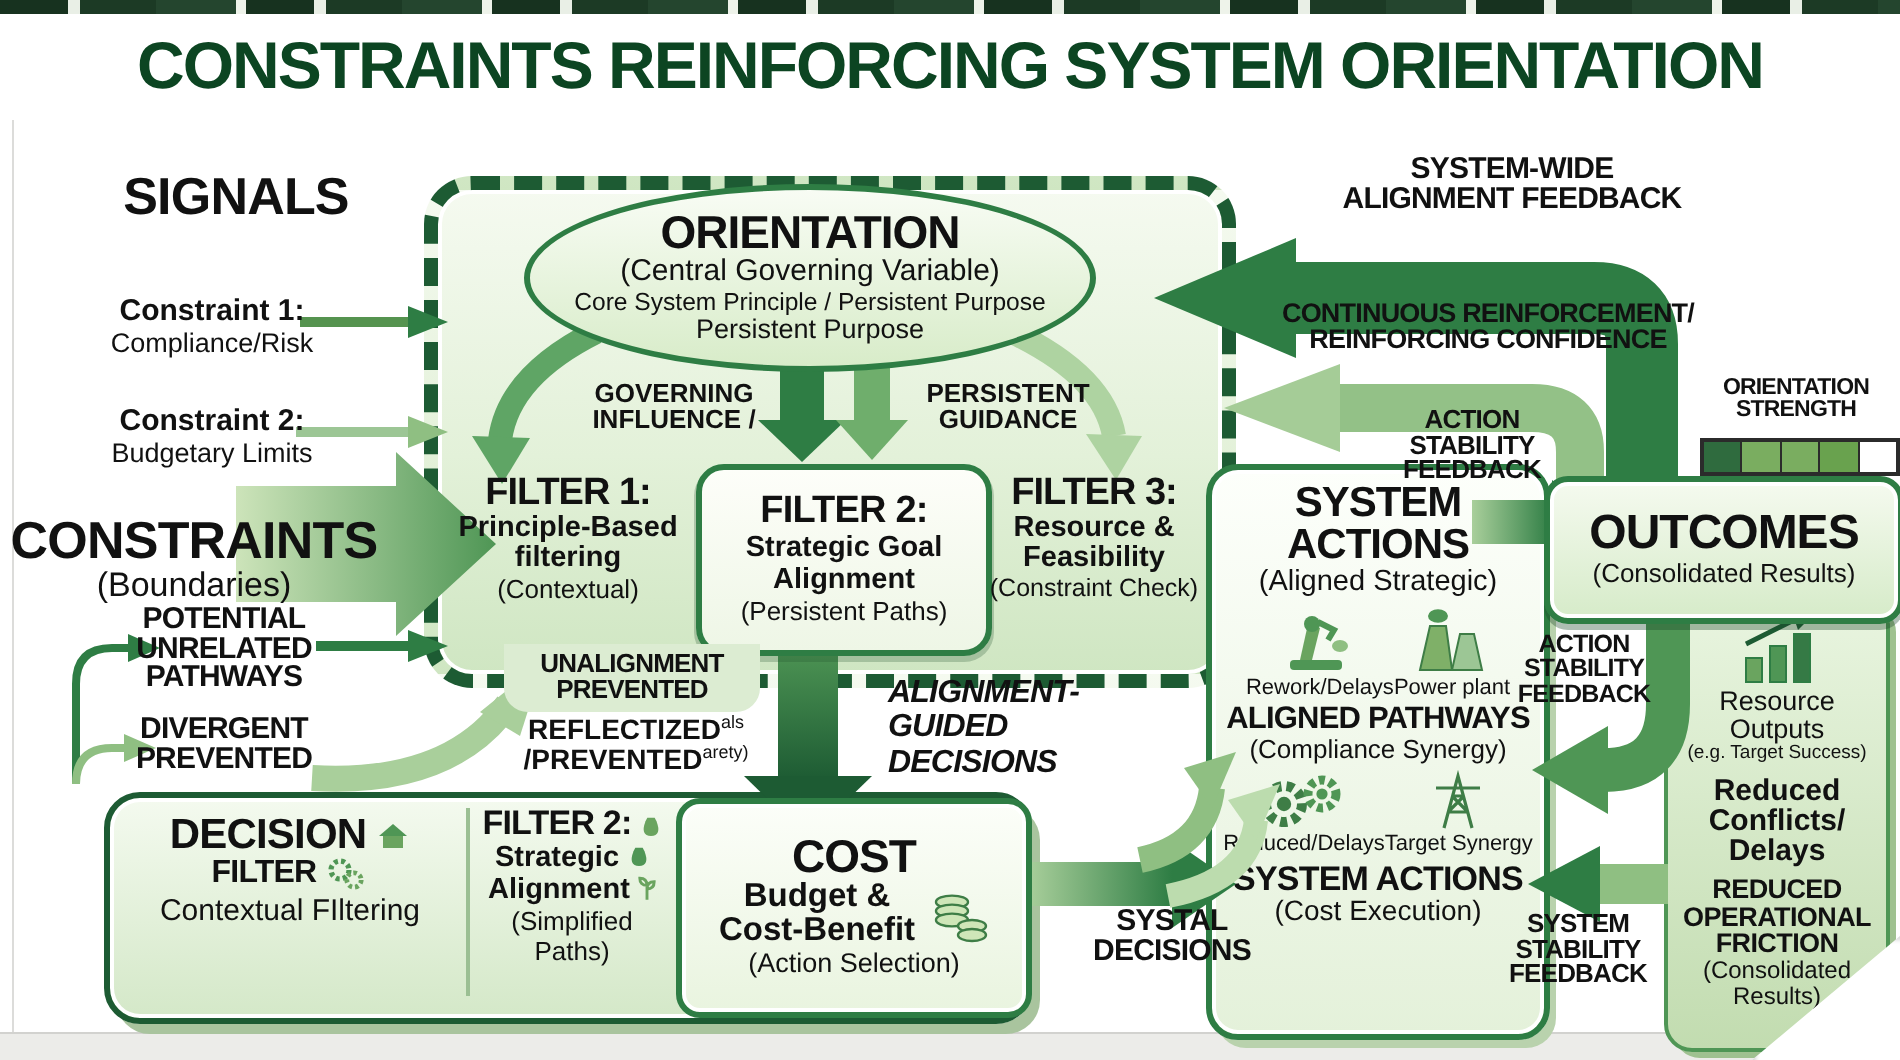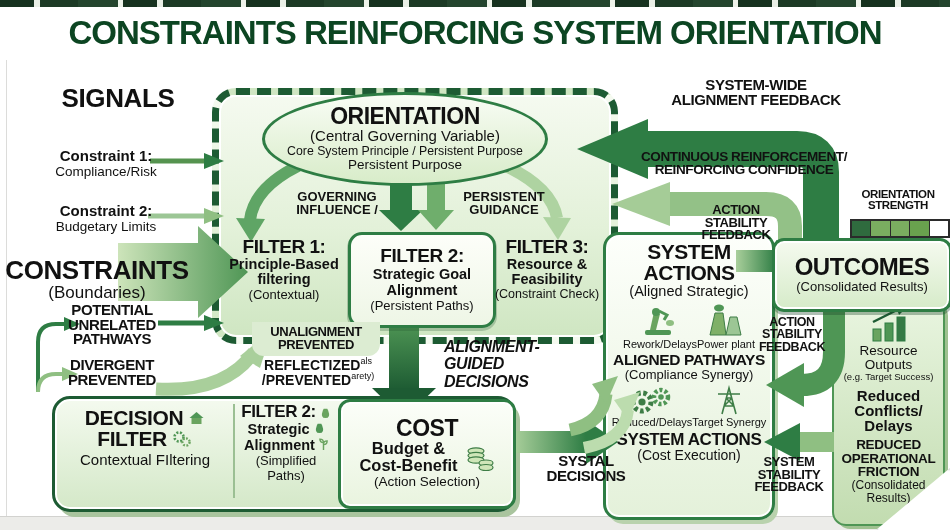--- a/index.html
+++ b/index.html
@@ -348,21 +348,21 @@
 
   <div class="abs z3" style="left:62px;top:408px;width:166px;text-align:center;">
     <div style="display:flex;justify-content:center;align-items:center;gap:5px;">
       <span class="hd" style="font-size:21px;">DECISION</span>
       <svg width="17" height="14" viewBox="0 0 16 14">
         <polygon points="1,7 8,1 15,7" fill="#4f9655"></polygon>
           <rect x="3" y="7" width="10" height="6" fill="#6aa45f"></rect>
       </svg>
     </div>
     <div style="display:flex;justify-content:center;align-items:center;gap:6px;">
-      <span class="hd" style="font-size:21px;">FILTER</span>
+      <span class="hd" style="font-size:16px;">FILTER</span>
       <svg width="20" height="16" viewBox="0 0 20 16">
         <circle cx="6" cy="6" r="4.5" fill="none" stroke="#4f9655" stroke-width="2.6" stroke-dasharray="2 1.6"></circle>
         <circle cx="13" cy="11" r="3.6" fill="none" stroke="#6aa45f" stroke-width="2.4" stroke-dasharray="1.8 1.5"></circle>
       </svg>
     </div>
     <div style="font-size:15px;margin-top:2px;">Contextual FIltering</div>
   </div>
 
   <div class="abs z3 ctr" style="left:238px;top:404px;width:96px;">
     <div style="display:flex;justify-content:center;align-items:center;gap:4px;">

